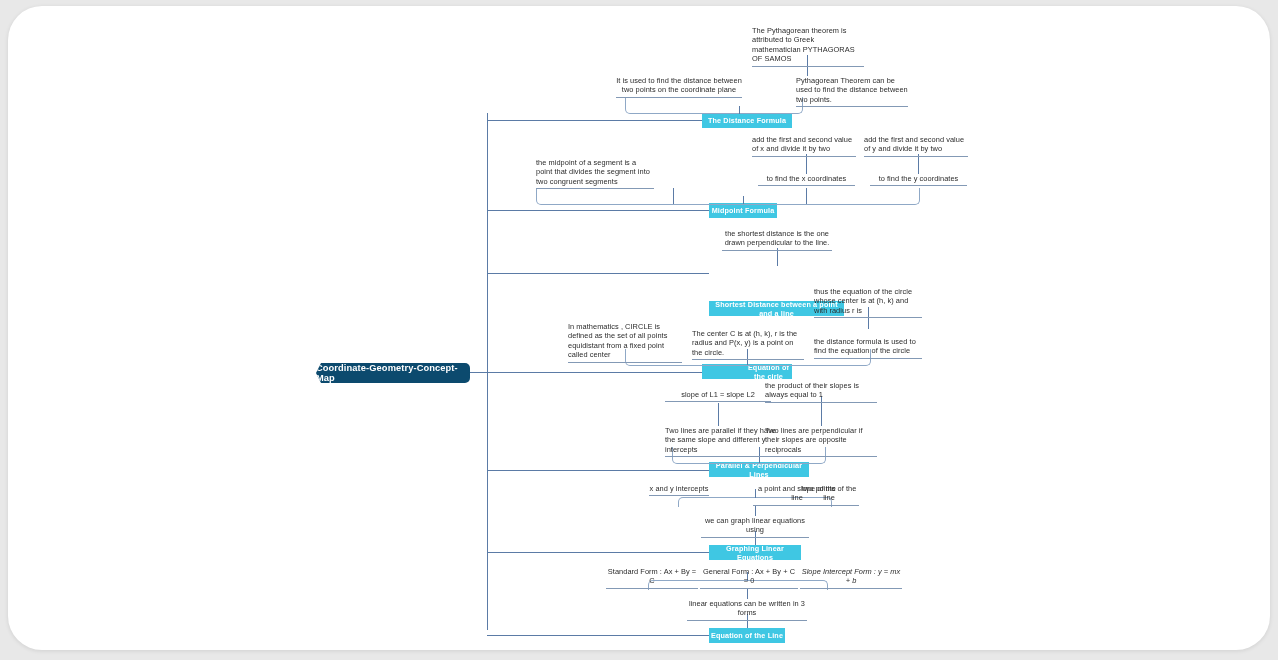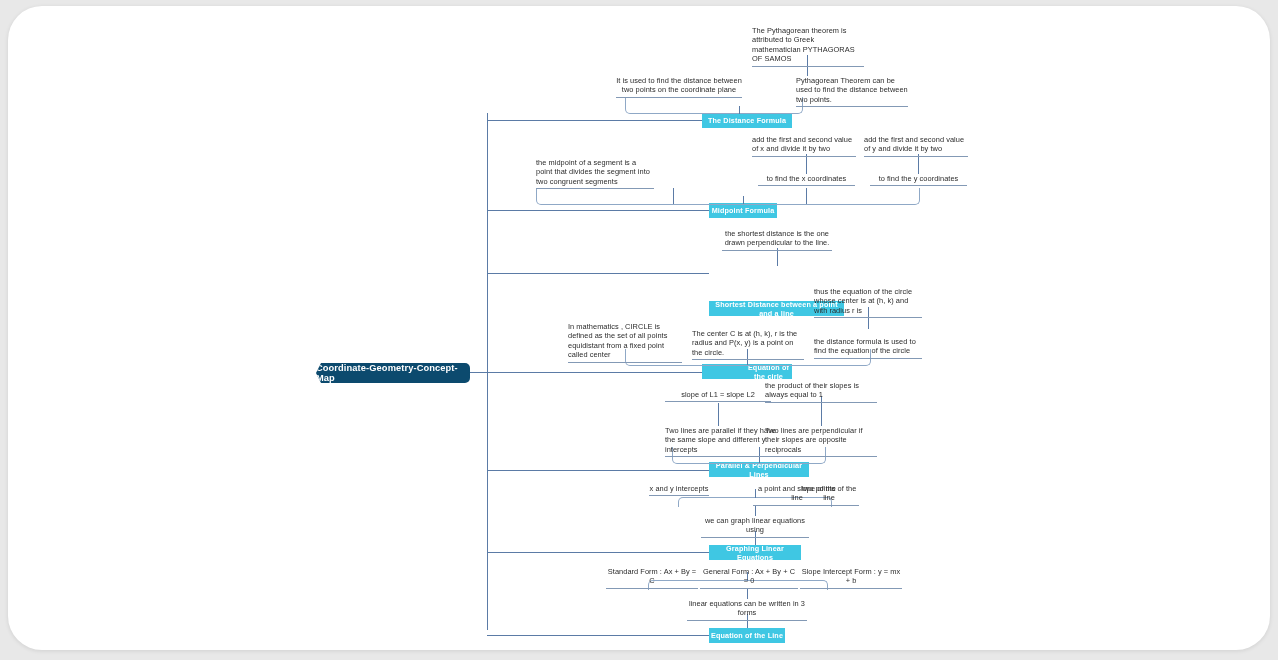--- a/index.html
+++ b/index.html
@@ -126,17 +126,17 @@
 
       <div class="vl" style="left:739px;top:608px;height:14px;"></div>
       <div class="tnode ctr" style="left:679px;top:593px;width:120px;">linear equations can be written in 3 forms</div>
 
       <div class="vl" style="left:739px;top:582px;height:11px;"></div>
       <div class="brkU" style="left:640px;top:574px;width:178px;height:9px;"></div>
       <div class="vl" style="left:739px;top:566px;height:9px;"></div>
 
       <div class="tnode ctr" style="left:598px;top:561px;width:92px;">Standard Form : Ax + By = C</div>
       <div class="tnode ctr" style="left:692px;top:561px;width:98px;">General Form : Ax + By + C = 0</div>
-      <div class="tnode ctr" style="left:792px;top:561px;width:102px;">Slope  Intercept Form : y = mx + b</div>
+      <div class="tnode ctr" style="left:792px;top:561px;width:102px;font-style:italic;">Slope  Intercept Form : y = mx + b</div>
 
     </div>
   </div>
 </div>
 
 </body></html>

